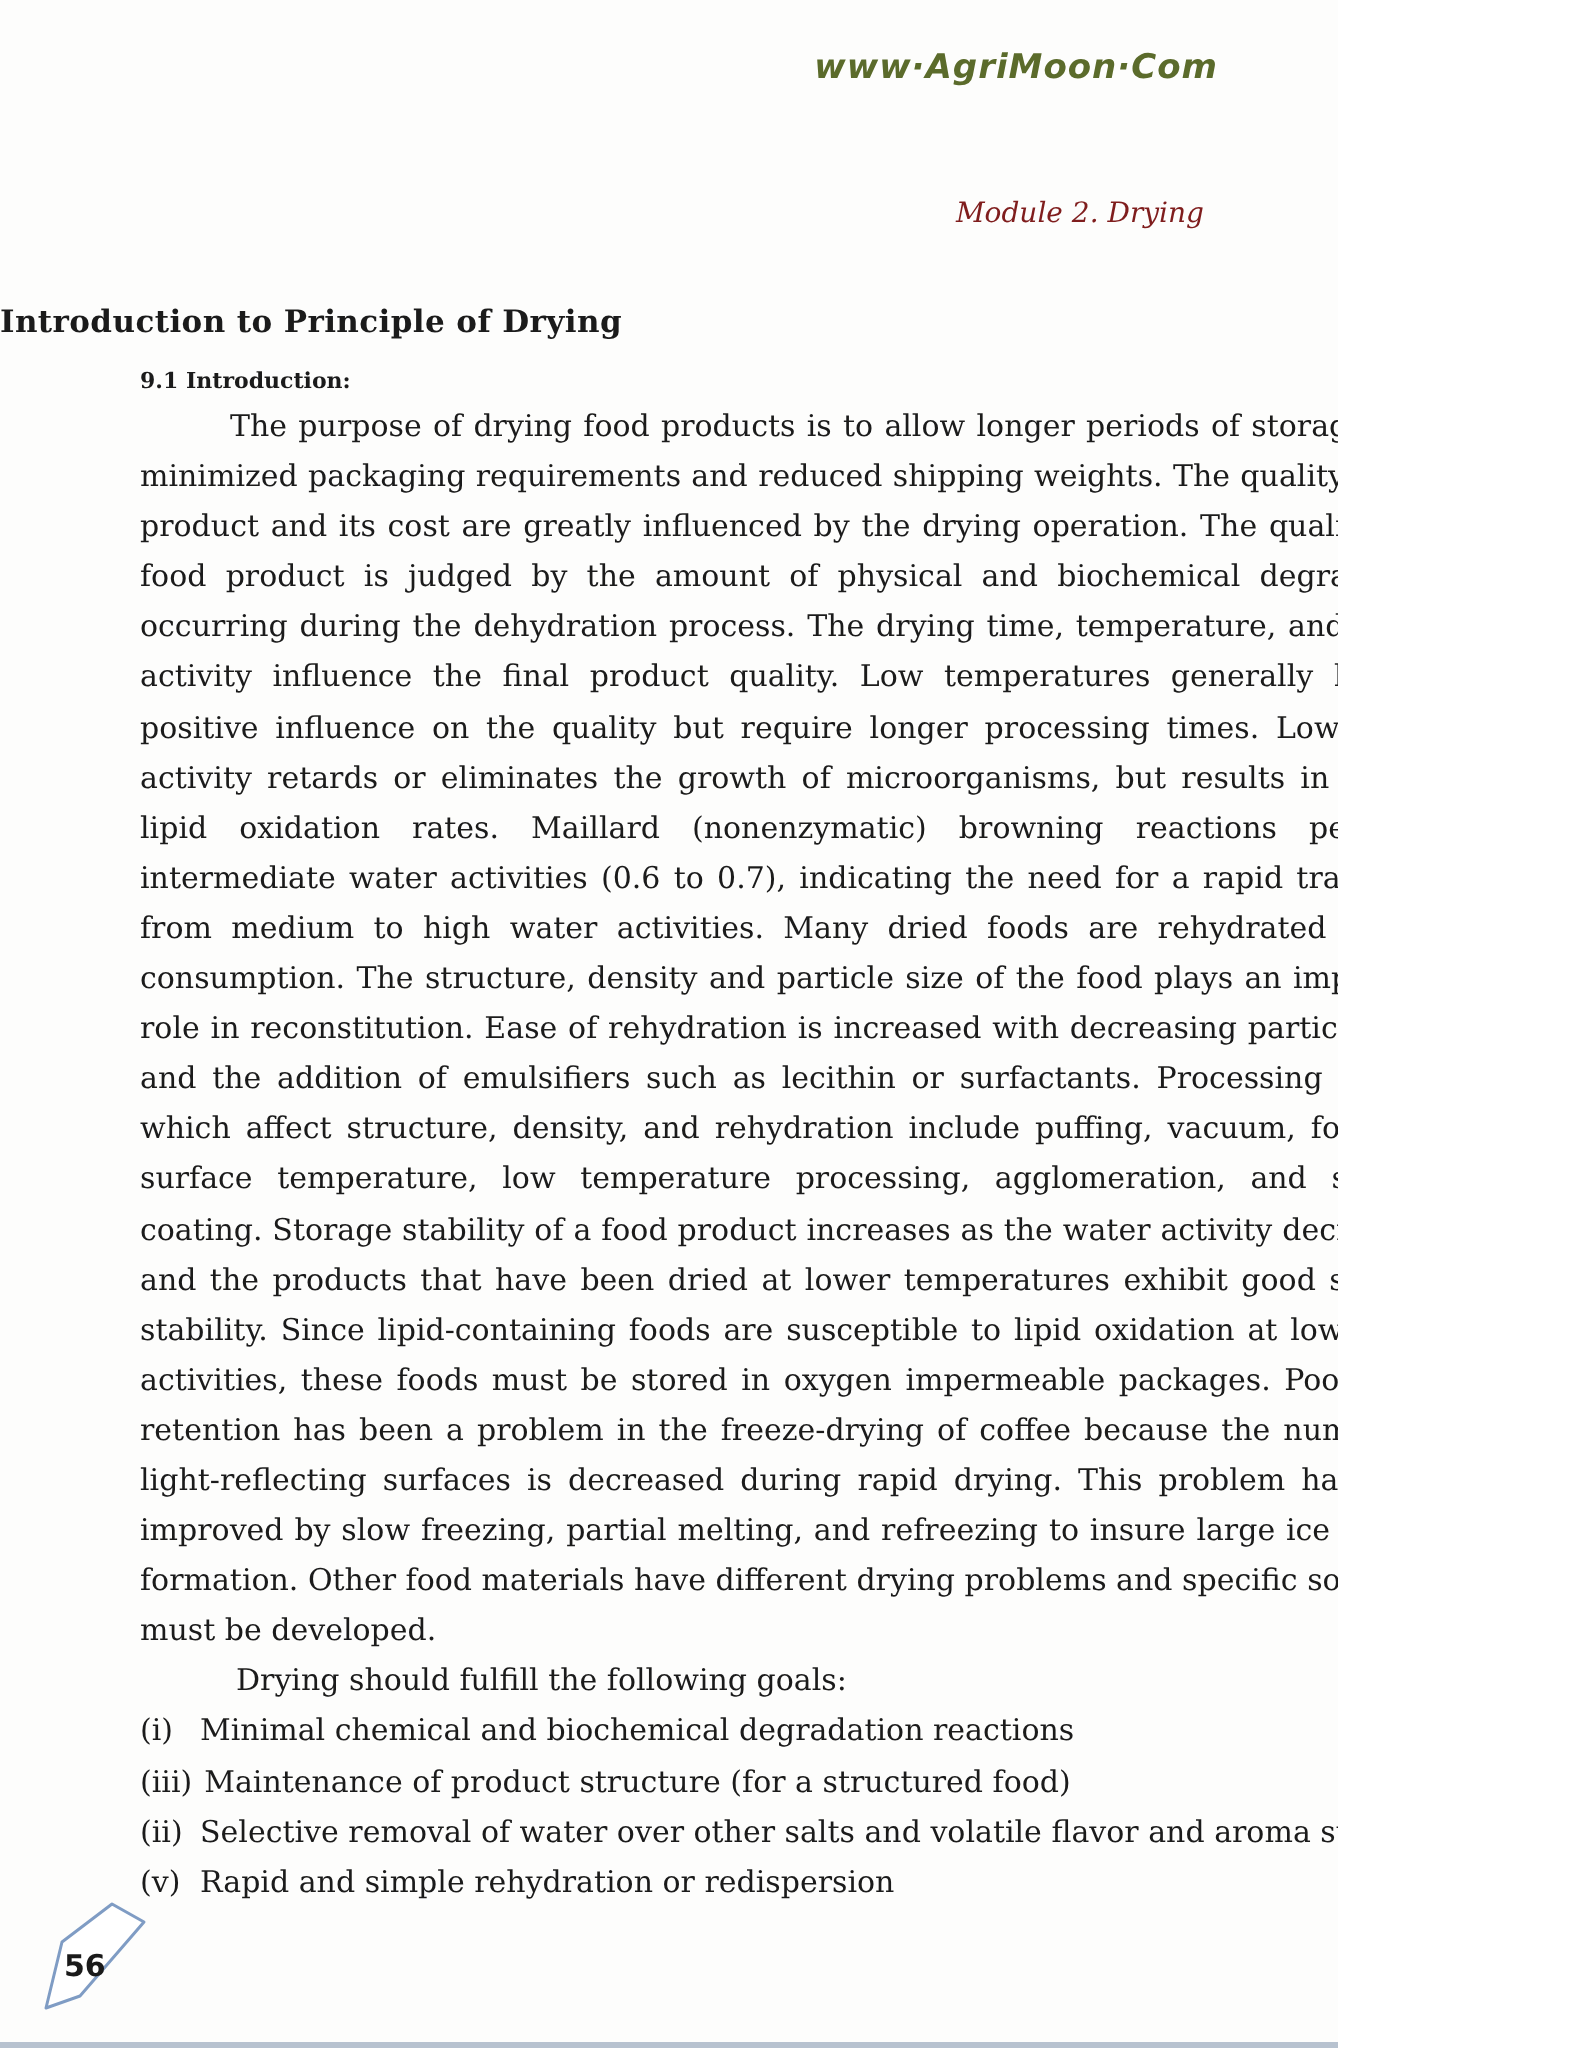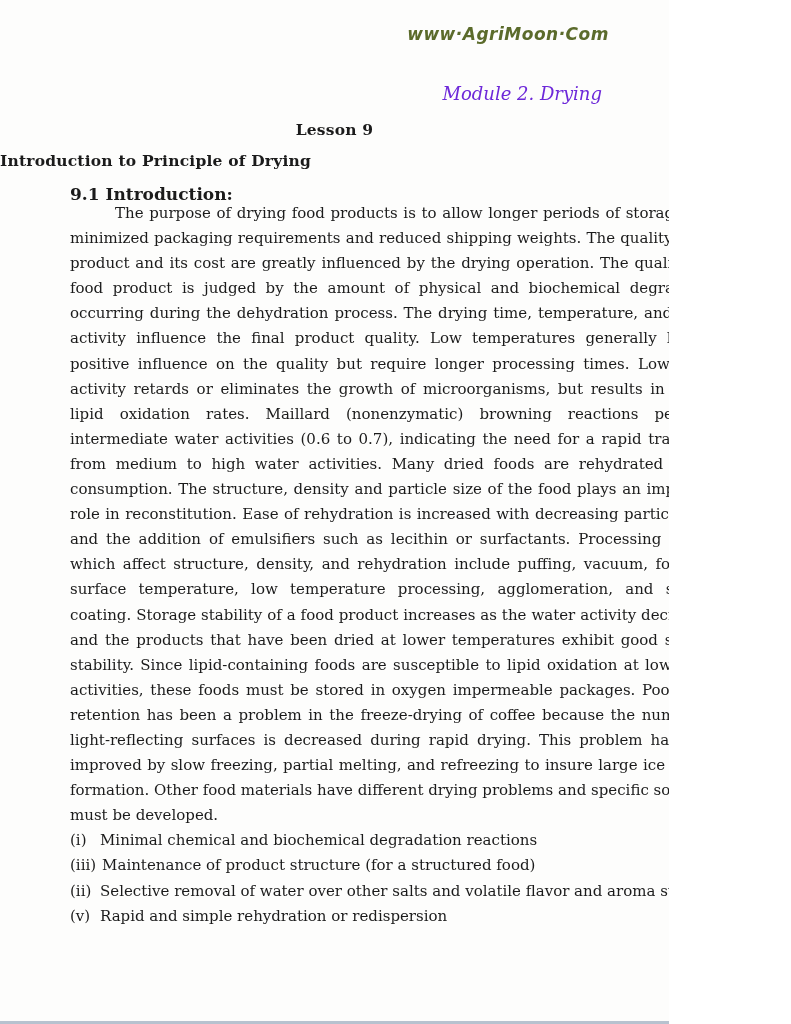--- a/index.html
+++ b/index.html
@@ -22,25 +22,25 @@
     right: 60px;
     font-family: "DejaVu Sans", sans-serif;
     font-style: italic;
     font-weight: bold;
     font-size: 17px;
     letter-spacing: 0.5px;
     color: #5b6b2b;
   }
   .module-label {
     position: absolute;
-    top: 83px;
+    top: 99px;
     right: 67px;
     font-style: italic;
-    font-size: 18px;
-    color: #6d28d9;
+    font-size: 14px;
+    color: #7f1d1d;
   }
   .lesson-title {
     position: absolute;
     top: 120px;
     left: 0;
     width: 100%;
     text-align: center;
     font-weight: bold;
     font-size: 15.5px;
     letter-spacing: 0.2px;
@@ -52,21 +52,21 @@
     width: 100%;
     font-weight: bold;
     font-size: 15.5px;
     letter-spacing: 0.2px;
   }
   .section-heading {
     position: absolute;
     top: 184px;
     left: 70px;
     font-weight: bold;
-    font-size: 17px;
+    font-size: 11px;
     text-align: center;
   }
   .body-block {
     position: absolute;
     top: 201px;
     left: 70px;
     width: 652px;
     font-size: 15px;
     line-height: 25.1px;
   }
@@ -115,40 +115,46 @@
 </style>
 </head>
 <body>
 
 <div class="page">
 
   <div class="watermark">www·AgriMoon·Com</div>
 
   <div class="module-label">Module 2. Drying</div>
 
-  <div class="lesson-title">Lesson 9</div>
 
   <div class="doc-title">Introduction to Principle of Drying</div>
 
   <div class="section-heading">9.1 Introduction:</div>
 
   <div class="body-block">
     <p class="intro-paragraph">The purpose of drying food products is to allow longer periods of storage with minimized packaging requirements and reduced shipping weights. The quality of the product and its cost are greatly influenced by the drying operation. The quality of a food product is judged by the amount of physical and biochemical degradation occurring during the dehydration process. The drying time, temperature, and water activity influence the final product quality. Low temperatures generally have a positive influence on the quality but require longer processing times. Low water activity retards or eliminates the growth of microorganisms, but results in higher lipid oxidation rates. Maillard (nonenzymatic) browning reactions peak at intermediate water activities (0.6 to 0.7), indicating the need for a rapid transition from medium to high water activities. Many dried foods are rehydrated before consumption. The structure, density and particle size of the food plays an important role in reconstitution. Ease of rehydration is increased with decreasing particle size, and the addition of emulsifiers such as lecithin or surfactants. Processing factors which affect structure, density, and rehydration include puffing, vacuum, foaming, surface temperature, low temperature processing, agglomeration, and surface coating. Storage stability of a food product increases as the water activity decreases, and the products that have been dried at lower temperatures exhibit good storage stability. Since lipid-containing foods are susceptible to lipid oxidation at low water activities, these foods must be stored in oxygen impermeable packages. Poor color retention has been a problem in the freeze-drying of coffee because the number of light-reflecting surfaces is decreased during rapid drying. This problem has been improved by slow freezing, partial melting, and refreezing to insure large ice crystal formation. Other food materials have different drying problems and specific solutions must be developed.</p>
 
+    <p class="goals-intro">Drying should fulfill the following goals:</p>
 
     <div class="goal-item">
       <span class="goal-marker">(i)</span><span class="goal-text">Minimal chemical and biochemical degradation reactions</span>
     </div>
     <div class="goal-item">
       <span class="goal-marker">(iii)</span><span class="goal-text">Maintenance of product structure (for a structured food)</span>
     </div>
     <div class="goal-item">
       <span class="goal-marker">(ii)</span><span class="goal-text">Selective removal of water over other salts and volatile flavor and aroma substances</span>
     </div>
     <div class="goal-item">
       <span class="goal-marker">(v)</span><span class="goal-text">Rapid and simple rehydration or redispersion</span>
     </div>
   </div>
 
+  <div class="page-badge">
+    <svg width="58" height="62" viewBox="0 0 58 62" xmlns="http://www.w3.org/2000/svg">
+      <polygon points="36,4 52,13 20,50 3,56 11,23" fill="#ffffff" stroke="#7f9cc4" stroke-width="1.5" stroke-linejoin="round"></polygon>
+      <text class="badge-number" x="12" y="40">56</text>
+    </svg>
+  </div>
 
   <div class="bottom-edge"></div>
 
 </div>
 
 </body></html>

